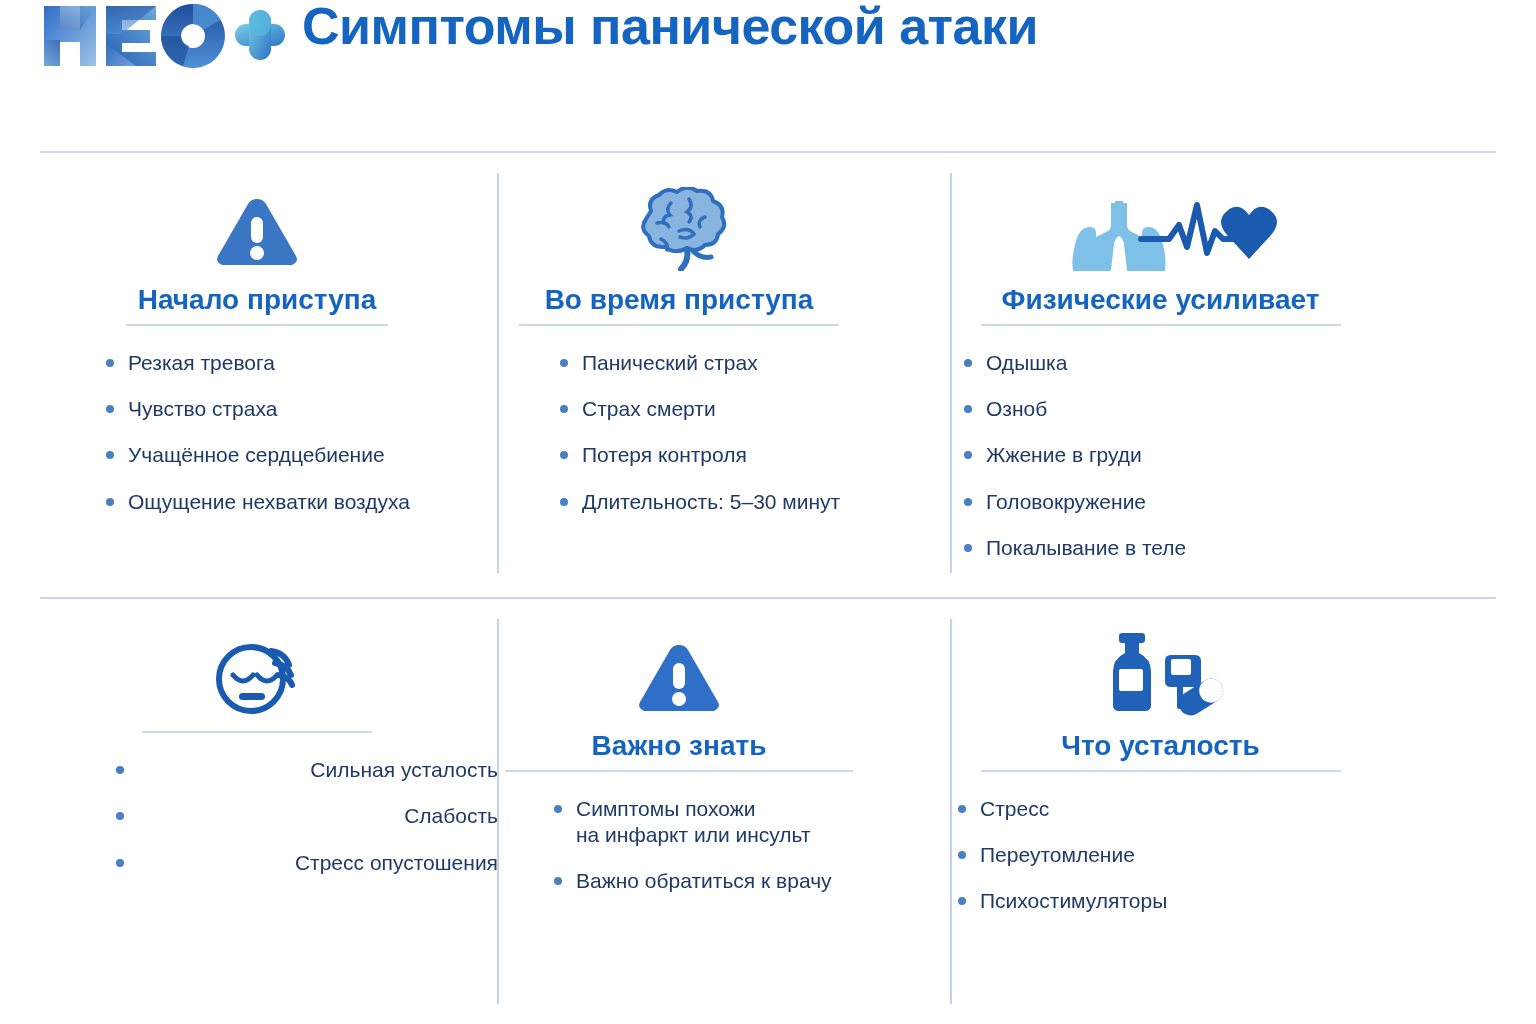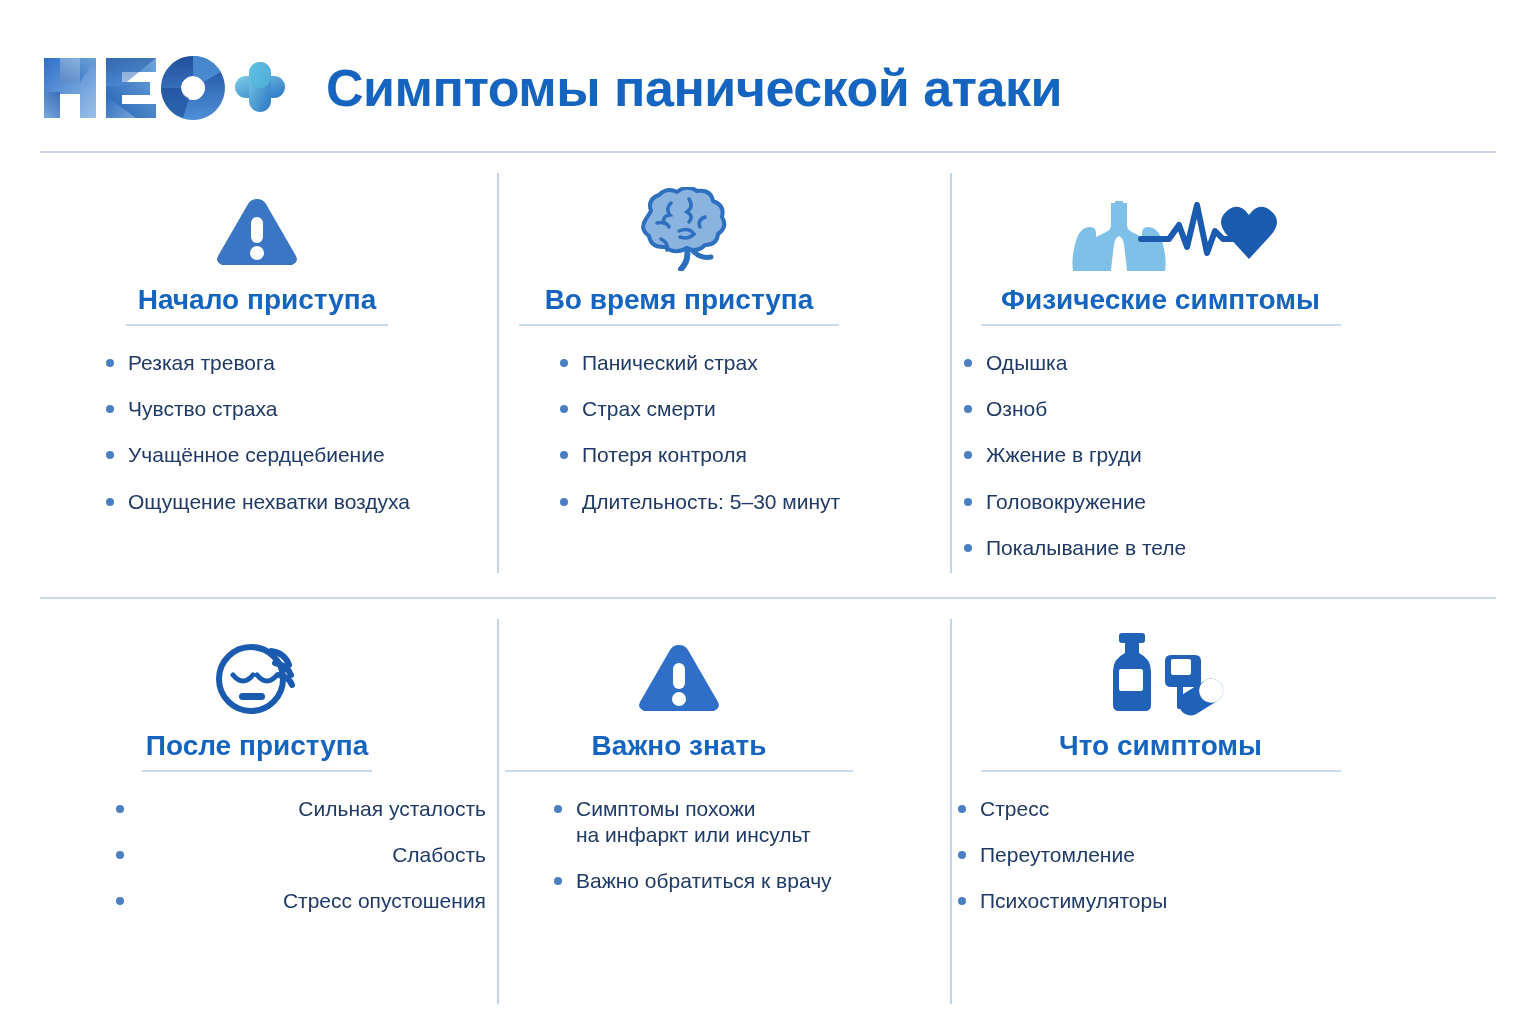--- a/index.html
+++ b/index.html
@@ -16,22 +16,21 @@
     position: relative;
   }
 
   
   .header {
     position: absolute;
     left: 0; top: 0;
     width: 1536px;
     height: 176px;
     display: flex;
-    align-items: center;
-    gap: 24px;
+    align-items: flex-start;
   }
   .logo {
     margin-left: 38px;
     width: 250px;
     height: 72px;
     flex: 0 0 auto;
     display: block;
   }
   .page-title {
     margin-left: 14px;
@@ -121,21 +120,21 @@
     height: 2px;
     background: #c9d9ee;
   }
   
   .col-1 .title-rule { width: 262px; }
   .col-2 .title-rule { width: 320px; }
   .col-3 .title-rule { width: 360px; }
 
   .bullets {
     list-style: none;
-    margin: 24px 12px 0 0;
+    margin: 24px 0 0 0;
     padding: 0;
   }
   .bullets li {
     position: relative;
     font-size: 21px;
     line-height: 1.25;
     color: #1f3a66;
     padding-left: 26px;
     margin-bottom: 20px;
   }
@@ -281,21 +280,21 @@
             <path d="M56 8 h-8 v22 q0 5 -5 7 l-10 5 v-4 q0 -6 -6 -6 q-10 0 -14 14 q-5 16 -3 30 q1 8 9 8 h20 q8 0 9 -9 l3 -26 q1 -6 5 -8 Z" transform="translate(22,0)"></path>
           </g>
           <rect x="74" y="6" width="8" height="28" fill="#7fc0e8"></rect>
 
           <polyline points="100,44 128,44 138,30 146,52 156,10 166,58 174,36 182,44 200,44" fill="none" stroke="#1a5bb0" stroke-width="6" stroke-linejoin="round" stroke-linecap="round"></polyline>
 
           <path d="M208 20 q-10 -14 -22 -4 q-12 10 0 24 l22 24 l22 -24 q12 -14 0 -24 q-12 -10 -22 4 Z" fill="#1a5bb0"></path>
         </svg>
       </div>
       <div class="card-head">
-        <div class="card-title">Физические симптомы</div>
+        <div class="card-title">Физические усиливает</div>
         <div class="title-rule"></div>
       </div>
       <ul class="bullets">
         <li>Одышка</li>
         <li>Озноб</li>
         <li>Жжение в груди</li>
         <li>Головокружение</li>
         <li>Покалывание в теле</li>
       </ul>
     </div>
@@ -315,21 +314,20 @@
           <path d="M48 44 q10 12 20 0" fill="none" stroke="#1a5bb0" stroke-width="5" stroke-linecap="round"></path>
           <rect x="30" y="62" width="26" height="7" rx="3.5" fill="#1a5bb0"></rect>
           <g fill="none" stroke="#1a5bb0" stroke-width="6" stroke-linecap="round">
             <path d="M62 20 q14 2 18 14"></path>
             <path d="M66 32 q12 2 16 12"></path>
             <path d="M70 44 q10 2 13 10"></path>
           </g>
         </svg>
       </div>
       <div class="card-head">
-        <div class="card-title">После приступа</div>
         <div class="title-rule"></div>
       </div>
       <ul class="bullets">
         <li>Сильная усталость</li>
         <li>Слабость</li>
         <li>Стресс опустошения</li>
       </ul>
     </div>
 
     <div class="col col-2">
@@ -371,21 +369,21 @@
           <g fill="#ffffff">
             <rect x="22" y="38" width="24" height="22" rx="2"></rect>
             <rect x="74" y="28" width="20" height="16" rx="2"></rect>
             <g transform="rotate(-32 104 66)">
               <rect x="104" y="54" width="24" height="24" rx="12"></rect>
             </g>
           </g>
         </svg>
       </div>
       <div class="card-head">
-        <div class="card-title">Что симптомы</div>
+        <div class="card-title">Что усталость</div>
         <div class="title-rule"></div>
       </div>
       <ul class="bullets">
         <li>Стресс</li>
         <li>Переутомление</li>
         <li>Психостимуляторы</li>
       </ul>
     </div>
   </div>
 </div>

